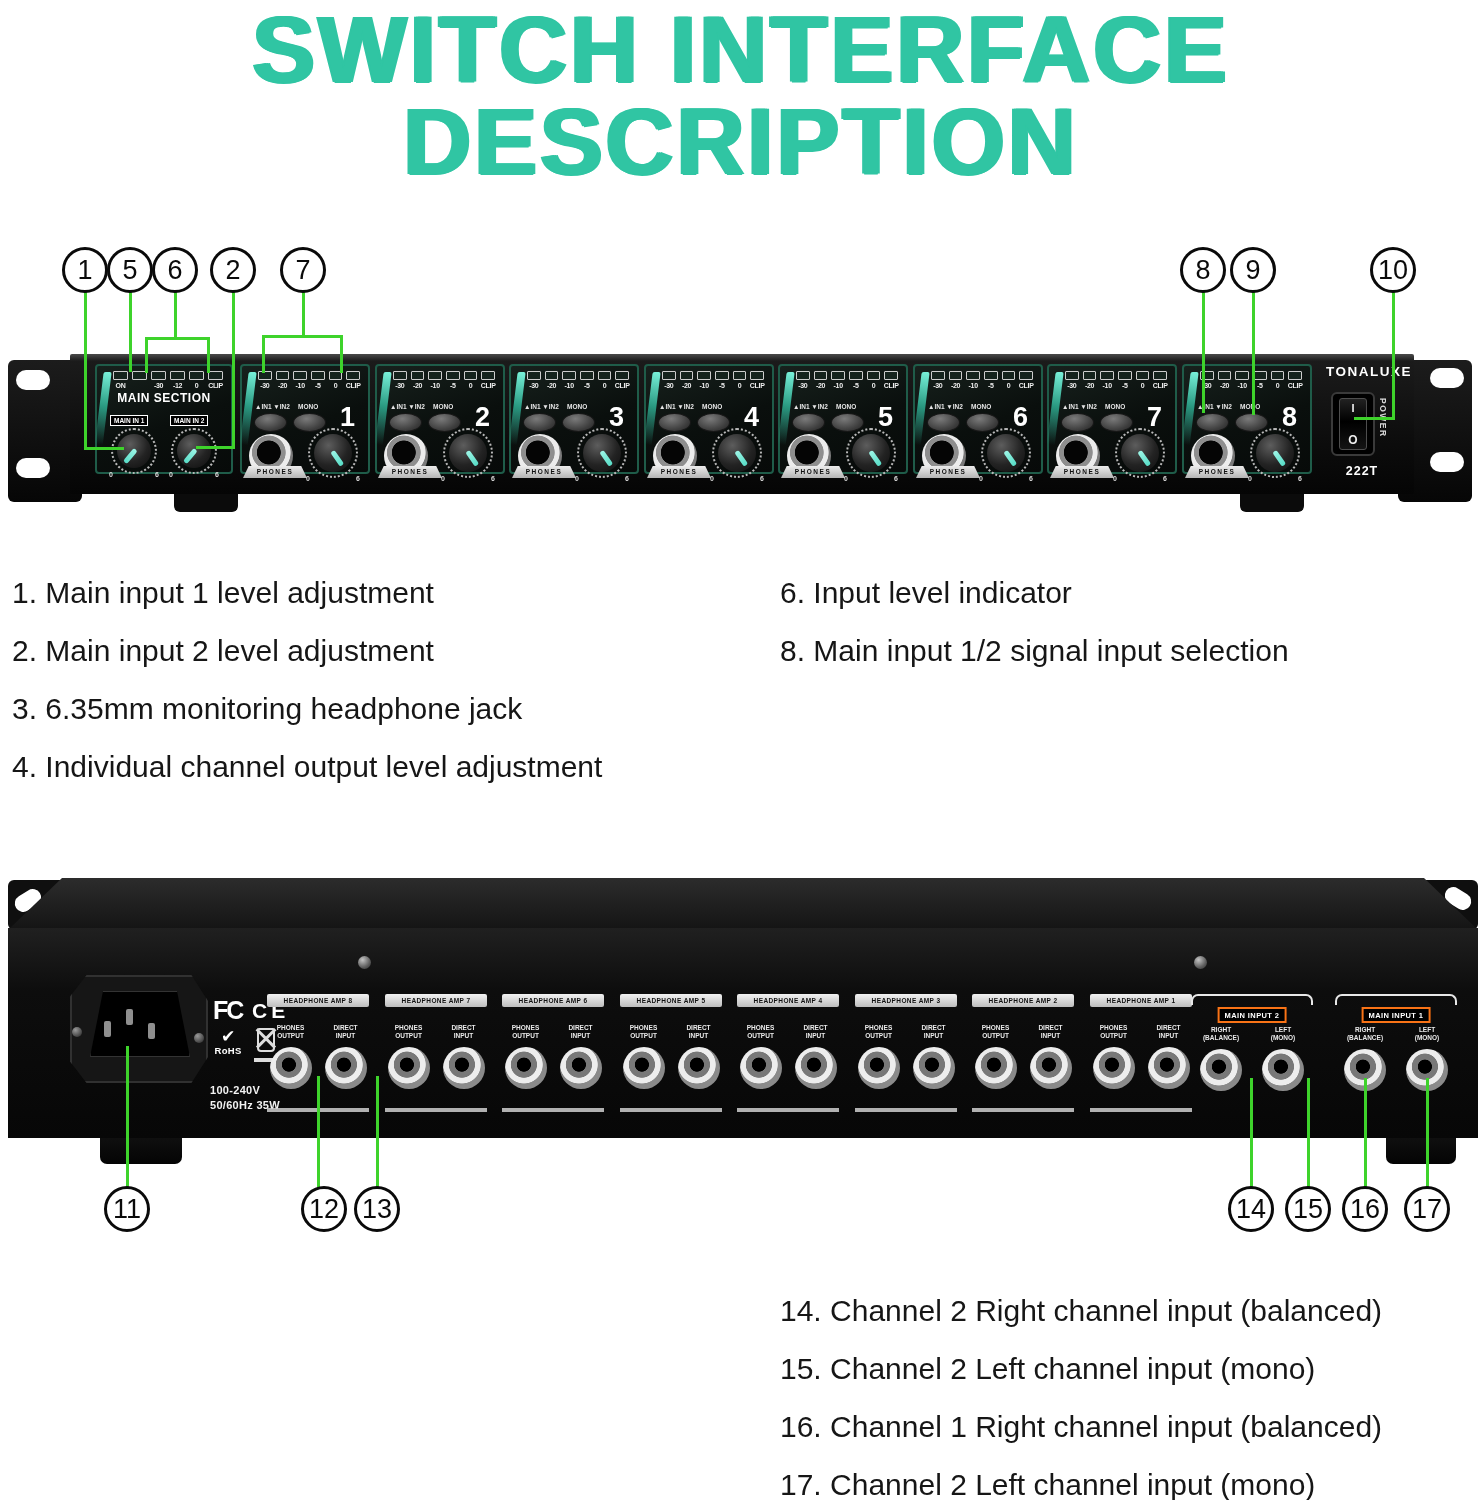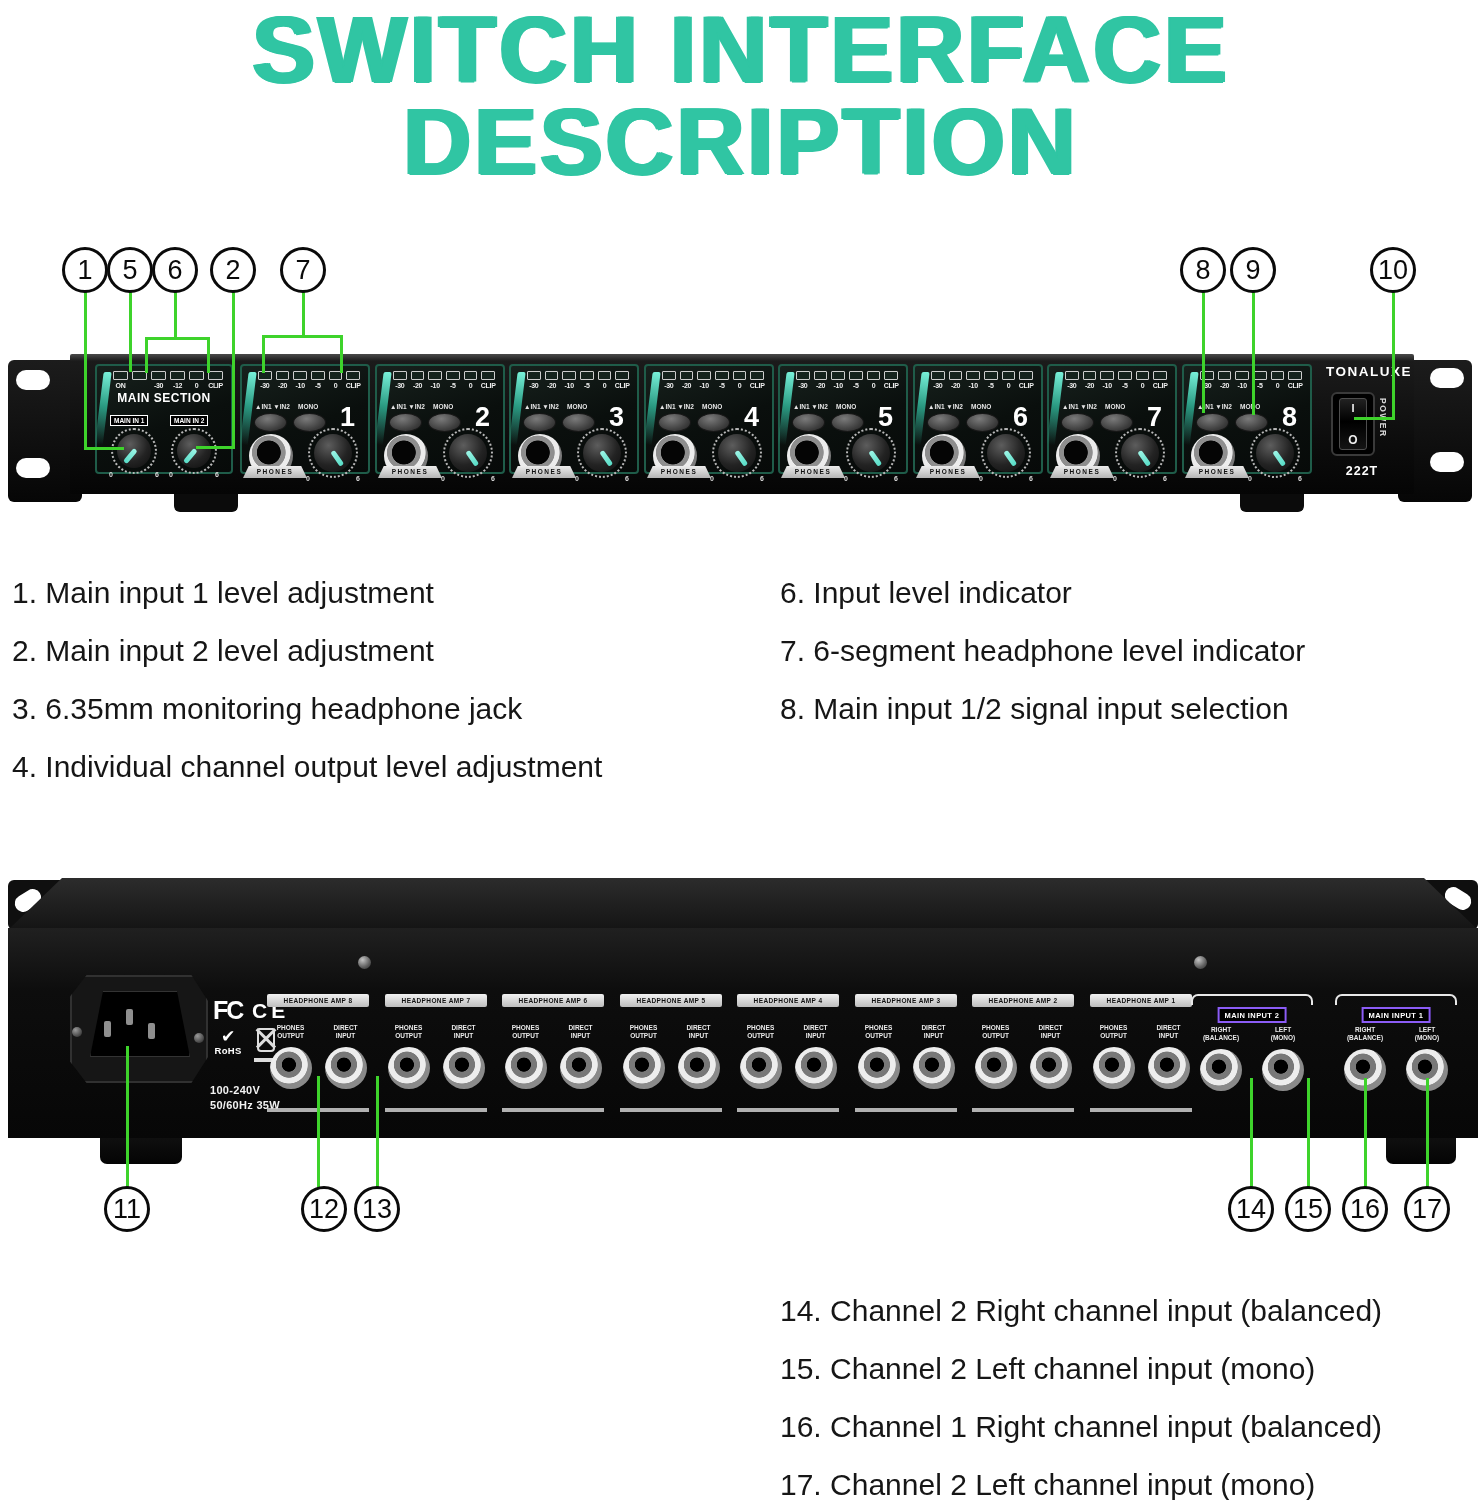--- a/index.html
+++ b/index.html
@@ -122,21 +122,21 @@
   .jrow{position:absolute;top:30px;left:0;right:0;display:flex;}
   .jcol{width:50%;text-align:center;}
   .jlabel{font-size:6.5px;font-weight:bold;color:#eaeaea;line-height:1.3;white-space:pre-line;}
   .jackB{margin:6px auto 0;width:42px;height:42px;border-radius:50%;
          background:radial-gradient(circle at 45% 42%,#000 0 20%,#787878 22% 38%,#ededed 40% 55%,#8a8a8a 57% 75%,#343434 77%);}
   .amp-base{position:absolute;left:4px;right:4px;top:114px;height:4px;background:#cfcfcf;opacity:.85;}
 
   .mi{position:absolute;top:994px;width:124px;height:120px;z-index:4;}
   .mi-bracket{position:absolute;top:0;left:1px;right:1px;height:9px;border:2px solid #e8e8e8;
               border-bottom:none;border-radius:7px 7px 0 0;}
-  .mi-badge{position:absolute;top:13px;left:50%;transform:translateX(-50%);border:2px solid #8b5cf6;
+  .mi-badge{position:absolute;top:13px;left:50%;transform:translateX(-50%);border:2px solid #f97316;
             background:#000;color:#fff;font-size:7.5px;font-weight:bold;padding:1.5px 5px;
             white-space:nowrap;letter-spacing:0.4px;}
   .mi .jrow{top:32px;}
 </style>
 </head>
 <body>
 
 <div class="canvas">
 
   <div class="title" id="title-teal" style="color: rgb(48, 197, 163);">
@@ -594,21 +594,20 @@
   </div>
 
   <div class="desc-col" style="left:12px;top:564px;" id="desc-front-left">
       <div class="ditem">1. Main input 1 level adjustment</div>
       <div class="ditem">2. Main input 2 level adjustment</div>
       <div class="ditem">3. 6.35mm monitoring headphone jack</div>
       <div class="ditem">4. Individual channel output level adjustment</div>
     </div>
   <div class="desc-col" style="left:780px;top:564px;" id="desc-front-right">
       <div class="ditem">6. Input level indicator</div>
-      <div class="ditem">7. 6-segment headphone level indicator</div>
       <div class="ditem">8. Main input 1/2 signal input selection</div>
     </div>
 
   <div>
     <div class="back-ear" style="left:8px;top:880px;width:66px;height:50px;">
       <div class="hole" style="left:6px;top:12px;transform:rotate(-32deg);"></div>
     </div>
     <div class="back-ear" style="left:1412px;top:880px;width:66px;height:50px;">
       <div class="hole" style="left:32px;top:10px;transform:rotate(32deg);"></div>
     </div>

